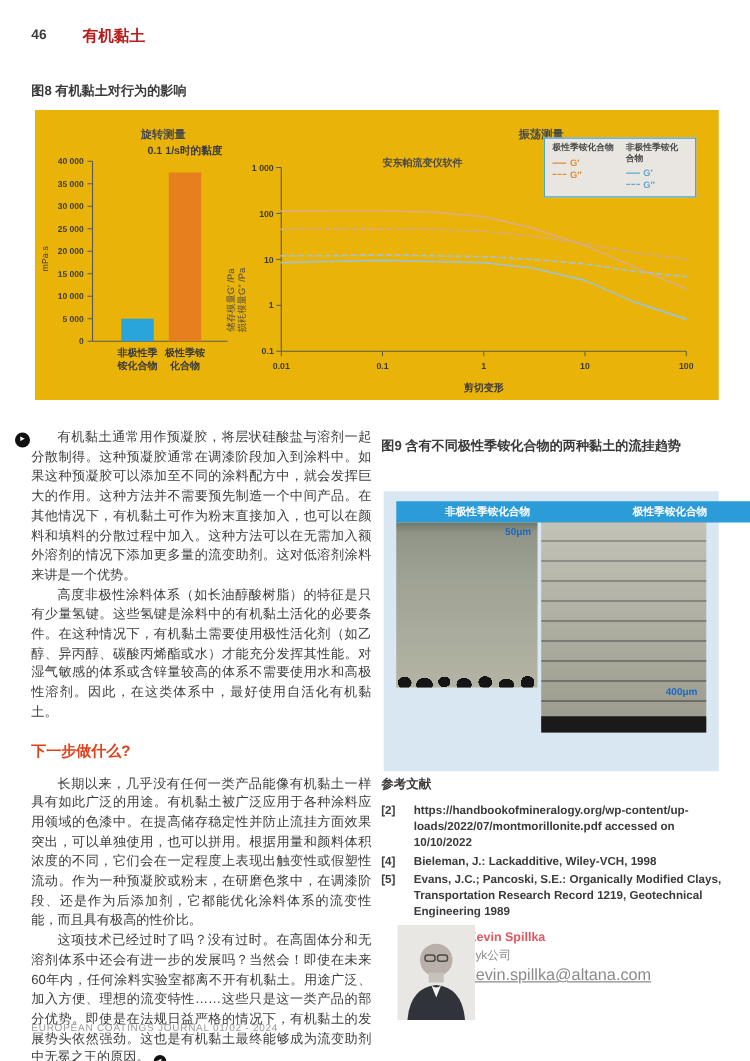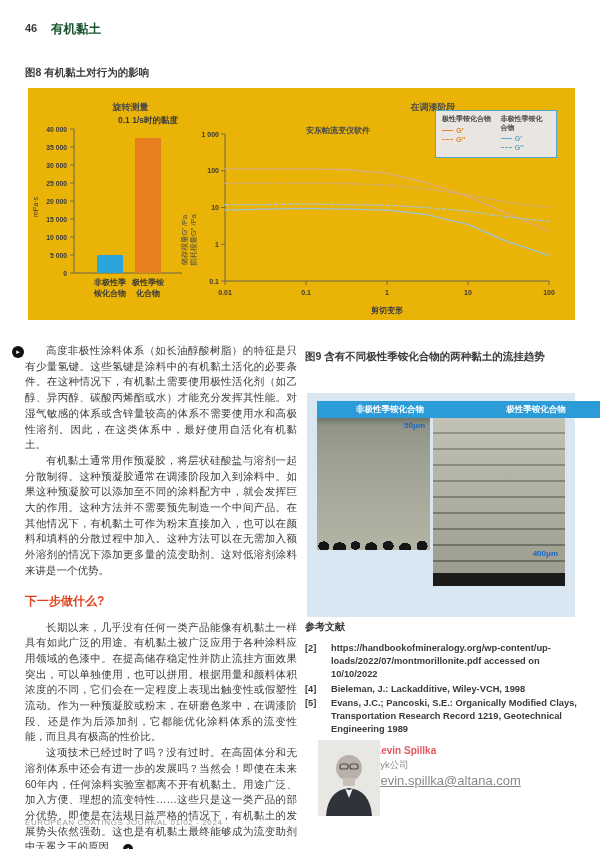--- a/index.html
+++ b/index.html
@@ -3,21 +3,21 @@
 <meta charset="utf-8">
 <style>
   * { margin:0; padding:0; box-sizing:border-box; }
   html,body { background:#ffffff; }
   .page {
     position:relative; width:600px; height:849px; background:#ffffff;
     font-family:"Liberation Sans","DejaVu Sans",sans-serif; color:#3c3c3c; overflow:hidden;
   }
   
   .page-num { position:absolute; left:25px; top:22px; font-size:11px; font-weight:bold; color:#3a3a3a; }
-  .section-title { position:absolute; left:51px; top:21px; font-size:12.5px; font-weight:bold; color:#14532d; }
+  .section-title { position:absolute; left:66px; top:21px; font-size:12.5px; font-weight:bold; color:#b91c1c; }
   
   .fig8-caption { position:absolute; left:25px; top:66px; font-size:10.5px; font-weight:bold; color:#3a3a3a; }
   .fig8-panel { position:absolute; left:28px; top:88px; width:547px; height:232px; background:#eab308; }
   .panel-subtitle { position:absolute; font-size:9px; font-weight:bold; color:#4a4a4a; text-align:center; }
   .sub-left { left:40px; top:13px; width:125px; }
   .sub-right { left:340px; top:13px; width:130px; }
   .annotation { position:absolute; left:278px; top:37px; font-size:8px; font-weight:bold; color:#4a4a4a; }
   .bar-svg { position:absolute; left:2px; top:24px; }
   .line-svg { position:absolute; left:150px; top:30px; }
   .ylabel-rot { position:absolute; left:152px; top:178px; transform:rotate(-90deg); transform-origin:0 0; white-space:nowrap; }
@@ -87,21 +87,21 @@
 <body>
 
 <div class="page">
 
   <div class="page-num">46</div>
   <div class="section-title">有机黏土</div>
 
   <div class="fig8-caption">图8 有机黏土对行为的影响</div>
   <div class="fig8-panel">
     <div class="panel-subtitle sub-left">旋转测量</div>
-    <div class="panel-subtitle sub-right">在调漆阶段</div>
+    <div class="panel-subtitle sub-right">振荡测量</div>
     <div class="annotation">安东帕流变仪软件</div>
 
     <svg id="bar-svg" class="bar-svg" width="235" height="202">
         <line x1="40" y1="161" x2="44" y2="161" stroke="#5a5a5a" stroke-width="0.8"></line>
         <text x="37" y="163.5" text-anchor="end" font-size="6.8" font-weight="bold" fill="#3a3a3a" font-family="&quot;Liberation Sans&quot;,&quot;DejaVu Sans&quot;,sans-serif">0</text>
         <line x1="40" y1="143" x2="44" y2="143" stroke="#5a5a5a" stroke-width="0.8"></line>
         <text x="37" y="145.5" text-anchor="end" font-size="6.8" font-weight="bold" fill="#3a3a3a" font-family="&quot;Liberation Sans&quot;,&quot;DejaVu Sans&quot;,sans-serif">5 000</text>
         <line x1="40" y1="125" x2="44" y2="125" stroke="#5a5a5a" stroke-width="0.8"></line>
         <text x="37" y="127.5" text-anchor="end" font-size="6.8" font-weight="bold" fill="#3a3a3a" font-family="&quot;Liberation Sans&quot;,&quot;DejaVu Sans&quot;,sans-serif">10 000</text>
         <line x1="40" y1="107" x2="44" y2="107" stroke="#5a5a5a" stroke-width="0.8"></line>
@@ -185,22 +185,22 @@
           <span class="lmark dash blue"></span>
           <span class="ltext blue">G″</span>
         </div>
       </div>
     </div>
   </div>
 
   <div class="start-marker">▸</div>
 
   <div class="col-left">
+    <p>有机黏土通常用作预凝胶，将层状硅酸盐与溶剂一起分散制得。这种预凝胶通常在调漆阶段加入到涂料中。如果这种预凝胶可以添加至不同的涂料配方中，就会发挥巨大的作用。这种方法并不需要预先制造一个中间产品。在其他情况下，有机黏土可作为粉末直接加入，也可以在颜料和填料的分散过程中加入。这种方法可以在无需加入额外溶剂的情况下添加更多量的流变助剂。这对低溶剂涂料来讲是一个优势。</p>
     <p>高度非极性涂料体系（如长油醇酸树脂）的特征是只有少量氢键。这些氢键是涂料中的有机黏土活化的必要条件。在这种情况下，有机黏土需要使用极性活化剂（如乙醇、异丙醇、碳酸丙烯酯或水）才能充分发挥其性能。对湿气敏感的体系或含锌量较高的体系不需要使用水和高极性溶剂。因此，在这类体系中，最好使用自活化有机黏土。</p>
-    <p>有机黏土通常用作预凝胶，将层状硅酸盐与溶剂一起分散制得。这种预凝胶通常在调漆阶段加入到涂料中。如果这种预凝胶可以添加至不同的涂料配方中，就会发挥巨大的作用。这种方法并不需要预先制造一个中间产品。在其他情况下，有机黏土可作为粉末直接加入，也可以在颜料和填料的分散过程中加入。这种方法可以在无需加入额外溶剂的情况下添加更多量的流变助剂。这对低溶剂涂料来讲是一个优势。</p>
     <div class="sub-heading">下一步做什么?</div>
     <p>长期以来，几乎没有任何一类产品能像有机黏土一样具有如此广泛的用途。有机黏土被广泛应用于各种涂料应用领域的色漆中。在提高储存稳定性并防止流挂方面效果突出，可以单独使用，也可以拼用。根据用量和颜料体积浓度的不同，它们会在一定程度上表现出触变性或假塑性流动。作为一种预凝胶或粉末，在研磨色浆中，在调漆阶段、还是作为后添加剂，它都能优化涂料体系的流变性能，而且具有极高的性价比。</p>
     <p><span>这项技术已经过时了吗？没有过时。在高固体分和无溶剂体系中还会有进一步的发展吗？当然会！即使在未来60年内，任何涂料实验室都离不开有机黏土。用途广泛、加入方便、理想的流变特性……这些只是这一类产品的部分优势。即使是在法规日益严格的情况下，有机黏土的发展势头依然强劲。这也是有机黏土最终能够成为流变助剂中无冕之王的原因。</span><span class="end-marker">◂</span></p>
   </div>
 
   <div class="fig9-caption">图9 含有不同极性季铵化合物的两种黏土的流挂趋势</div>
   <div class="fig9-panel">
     <div class="fig9-header">
       <span>非极性季铵化合物</span>
       <span>极性季铵化合物</span>

